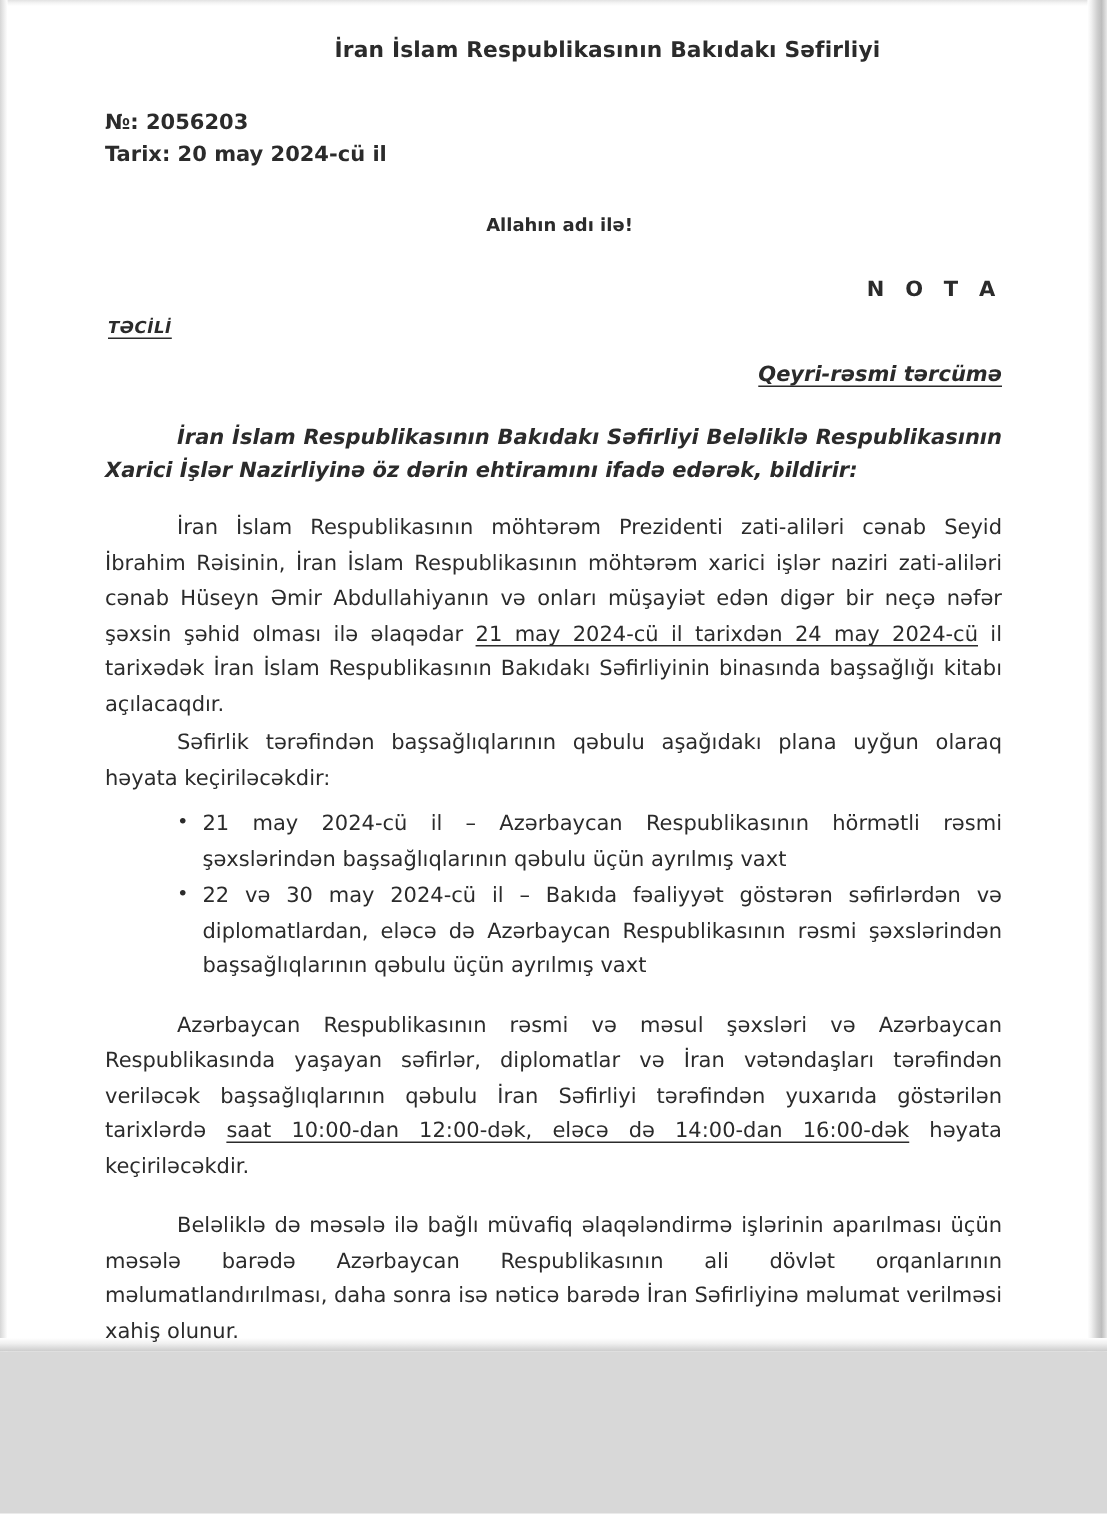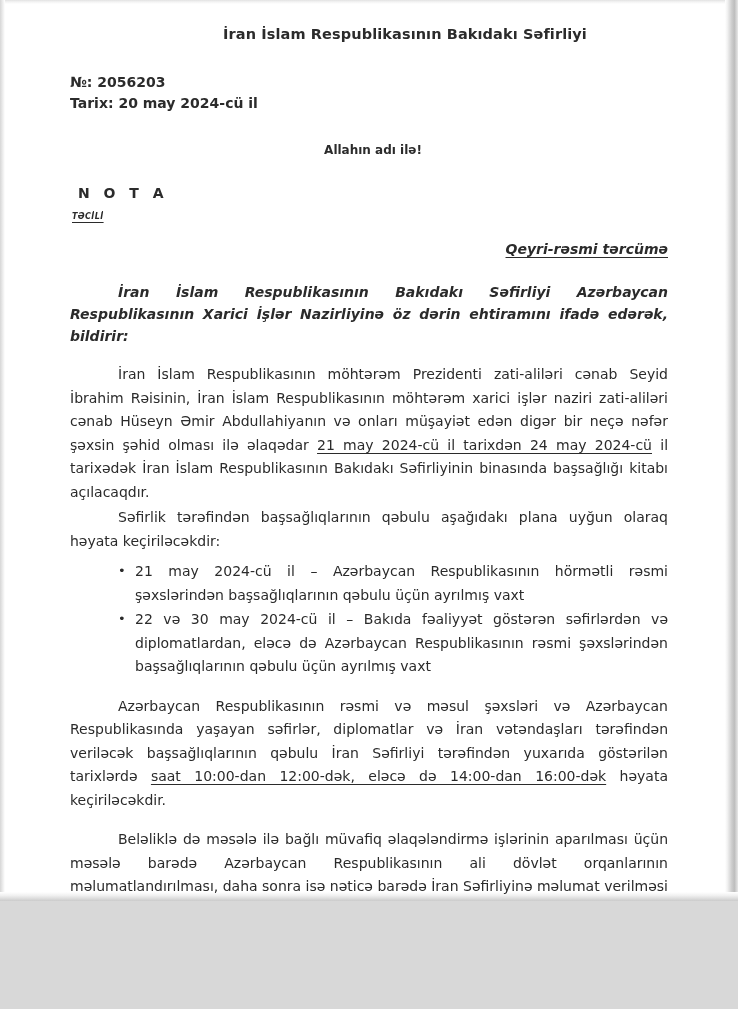--- a/index.html
+++ b/index.html
@@ -78,40 +78,40 @@
 
   .bismillah {
     text-align: center;
     font-weight: bold;
     font-size: 12px;
     margin-top: 29px;
     padding-left: 8px;
   }
 
   .nota {
-    text-align: left;
+    text-align: right;
     font-weight: bold;
     font-size: 14px;
     letter-spacing: 4.5px;
     margin-top: 28px;
     padding-left: 8px;
   }
 
   .urgent-row {
     margin-top: 7px;
     height: 24px;
     position: relative;
   }
   .urgent {
     position: absolute;
     left: 2px;
     top: 0;
     font-style: italic;
     font-weight: bold;
-    font-size: 12px;
+    font-size: 15px;
     font-variant: small-caps;
     text-transform: lowercase;
     text-decoration: underline;
     text-underline-offset: 3px;
     letter-spacing: 0.4px;
   }
 
   .unofficial-row {
     margin-top: 7px;
     text-align: right;
@@ -205,21 +205,21 @@
     <div class="nota">N O T A</div>
 
     <div class="urgent-row">
       <span class="urgent">TƏCİLİ</span>
     </div>
 
     <div class="unofficial-row">
       <span class="unofficial">Qeyri-rəsmi tərcümə</span>
     </div>
 
-    <div class="lead">İran İslam Respublikasının Bakıdakı Səfirliyi Azərbaycan Respublikasının Xarici İşlər Nazirliyinə öz dərin ehtiramını ifadə edərək, bildirir:</div>
+    <div class="lead">İran İslam Respublikasının Bakıdakı Səfirliyi Beləliklə Respublikasının Xarici İşlər Nazirliyinə öz dərin ehtiramını ifadə edərək, bildirir:</div>
 
     <p class="body"><span>İran İslam Respublikasının möhtərəm Prezidenti zati-aliləri cənab Seyid İbrahim Rəisinin, İran İslam Respublikasının möhtərəm xarici işlər naziri zati-aliləri cənab Hüseyn Əmir Abdullahiyanın və onları müşayiət edən digər bir neçə nəfər şəxsin şəhid olması ilə əlaqədar </span><u class="ul">21 may 2024-cü il tarixdən 24 may 2024-cü</u><span> il tarixədək İran İslam Respublikasının Bakıdakı Səfirliyinin binasında başsağlığı kitabı açılacaqdır.</span></p>
 
     <p class="body tight">Səfirlik tərəfindən başsağlıqlarının qəbulu aşağıdakı plana uyğun olaraq həyata keçiriləcəkdir:</p>
 
     <ul class="plan">
       <li>21 may 2024-cü il – Azərbaycan Respublikasının hörmətli rəsmi şəxslərindən başsağlıqlarının qəbulu üçün ayrılmış vaxt</li>
       <li>22 və 30 may 2024-cü il – Bakıda fəaliyyət göstərən səfirlərdən və diplomatlardan, eləcə də Azərbaycan Respublikasının rəsmi şəxslərindən başsağlıqlarının qəbulu üçün ayrılmış vaxt</li>
     </ul>
 

